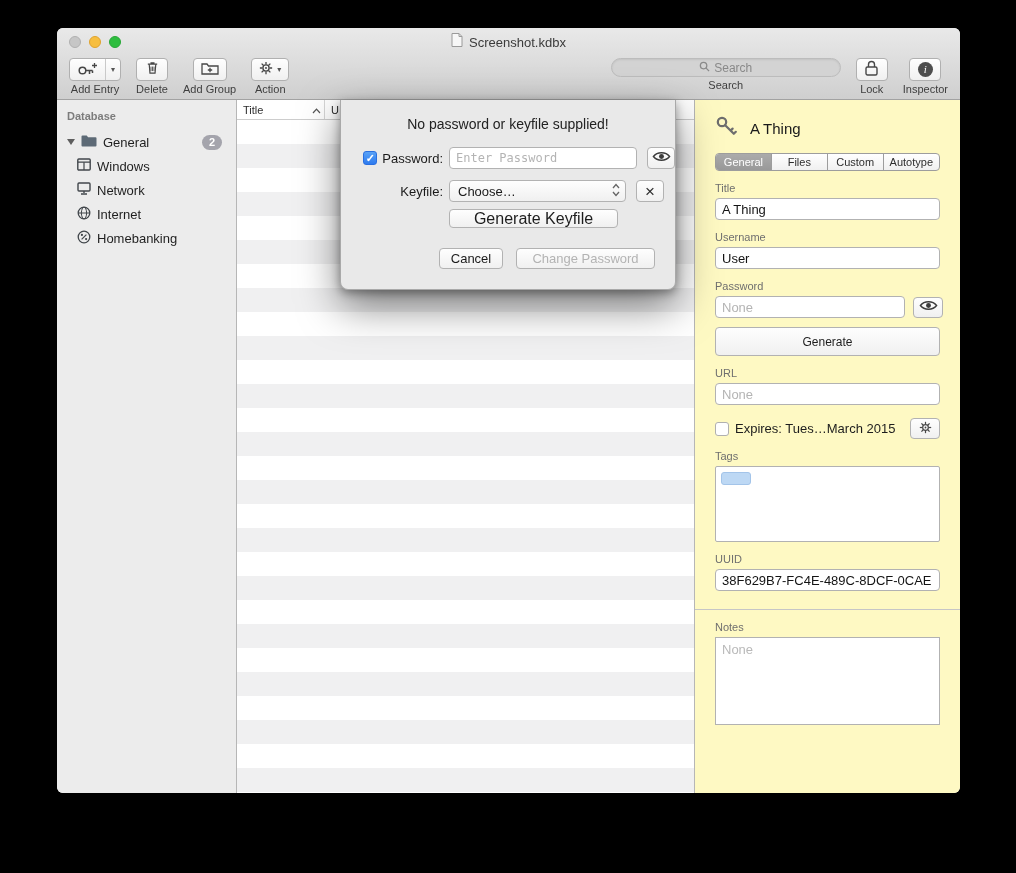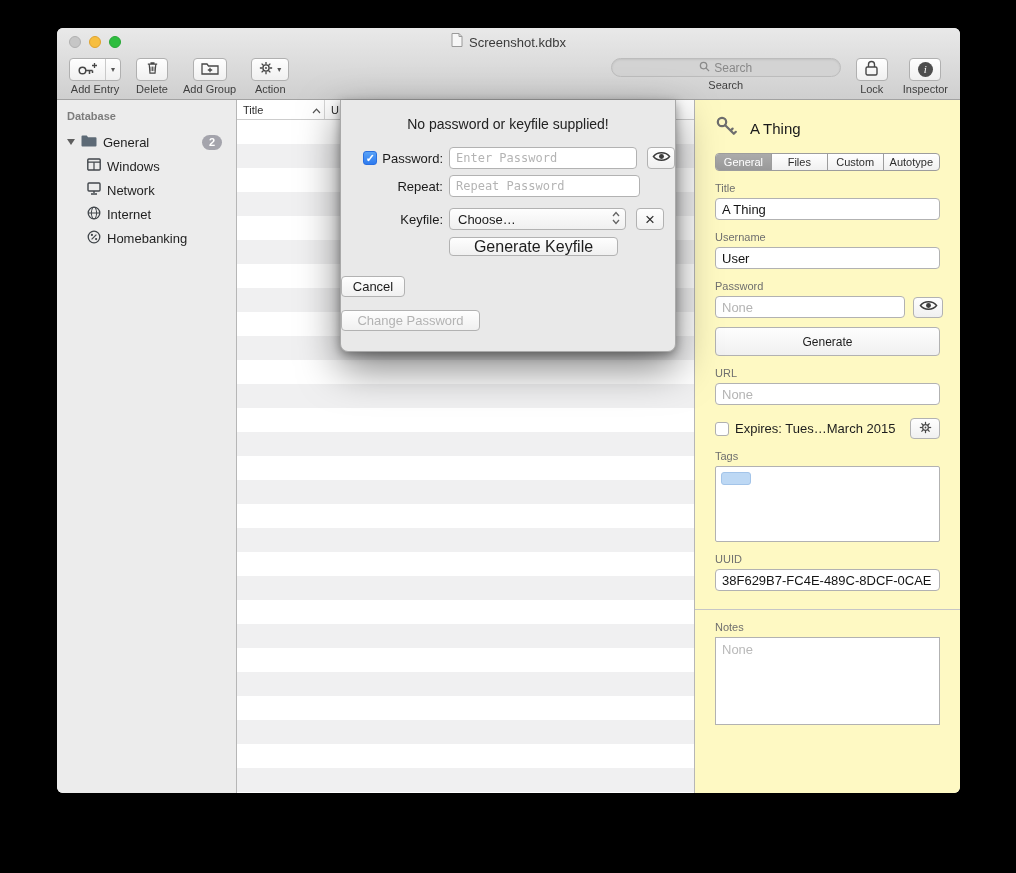--- a/index.html
+++ b/index.html
@@ -48,21 +48,21 @@
     color:#fff; font-family:"Liberation Serif", serif; font-style:italic;
     font-size:11px; line-height:15px; text-align:center; display:inline-block; }
 
   
   .content { position:absolute; left:0; top:72px; right:0; bottom:0; }
   .sidebar { position:absolute; left:0; top:0; bottom:0; width:180px;
     background:#ececec; border-right:1px solid #b6b6b6; padding-top:8px; }
   .side-header { font-size:11px; font-weight:bold; color:#7c7c7c; padding:2px 10px 8px; }
   .side-row { display:flex; align-items:center; height:24px; gap:6px;
     font-size:13px; color:#1f1f1f; padding-left:10px; }
-  .side-row.child { padding-left:30px; }
+  .side-row.child { padding-left:20px; }
   .disclosure { width:0; height:0; border-left:4.5px solid transparent;
     border-right:4.5px solid transparent; border-top:6px solid #5e5e5e; }
   .badge { margin-left:auto; margin-right:14px; background:#a4a4ac; color:#fff;
     font-size:11px; font-weight:bold; border-radius:8px; min-width:20px; height:15px;
     line-height:15px; text-align:center; padding:0 4px; }
 
   .entrylist { position:absolute; left:180px; top:0; bottom:0; width:458px;
     background:#fff; border-right:1px solid #b6b6b6; }
   .list-header { height:20px; background:#fff; border-bottom:1px solid #cdcdcd;
     display:flex; align-items:stretch; font-size:11px; color:#2e2e2e; }
@@ -136,21 +136,21 @@
   .popup { width:177px; height:22px; margin-left:6px; border:1px solid #b2b2b2;
     border-radius:4px; background:linear-gradient(#fefefe,#f0f0f0); display:flex;
     align-items:center; padding:0 5px 0 8px; font-size:13px; color:#1a1a1a; }
   .popup .spacer { flex:1; }
   .x-glyph { font-size:17px; color:#2e2e2e; line-height:1; }
   .gk-btn { width:169px; height:19px; margin-left:108px; margin-top:7px;
     border:1px solid #b2b2b2; border-radius:4px;
     background:linear-gradient(#fefefe,#f0f0f0); font-size:16px; color:#1d1d1d;
     display:flex; align-items:center; justify-content:center; }
   .sheet-buttons { display:flex; justify-content:flex-end; gap:13px;
-    margin-top:20px; padding-right:20px;flex-direction:column; }
+    margin-top:20px; padding-right:20px; }
   .dlg-btn { height:21px; border:1px solid #b2b2b2; border-radius:4px;
     background:linear-gradient(#fefefe,#f0f0f0); font-size:13px; color:#1a1a1a;
     display:flex; align-items:center; justify-content:center; }
   .dlg-btn.cancel { width:64px; }
   .dlg-btn.disabled { width:139px; color:#b3b3b3; }
 </style>
 </head>
 <body>
 
 <div class="stage">
@@ -455,26 +455,20 @@
           <span class="sq-btn">
             <span>
               <svg width="19" height="13" viewBox="0 0 20 13">
                   <path d="M1.5 6.5 C5.5 1.2 14.5 1.2 18.5 6.5 C14.5 11.8 5.5 11.8 1.5 6.5 Z" fill="none" stroke="#3c3c3c" stroke-width="1.5"></path>
                   <circle cx="10" cy="6.5" r="2.6" fill="#3c3c3c"></circle>
                 </svg>
             </span>
           </span>
         </div>
 
-        <div class="sheet-row">
-          <span class="sheet-label">
-            <span>Repeat:</span>
-          </span>
-          <input class="sheet-input" placeholder="Repeat Password" style="">
-        </div>
 
         <div class="sheet-row keyfile">
           <span class="sheet-label">
             <span>Keyfile:</span>
           </span>
           <div class="popup">
             <span>Choose…</span>
             <span class="spacer"></span>
             <span>
               <svg width="8" height="14" viewBox="0 0 8 14">

